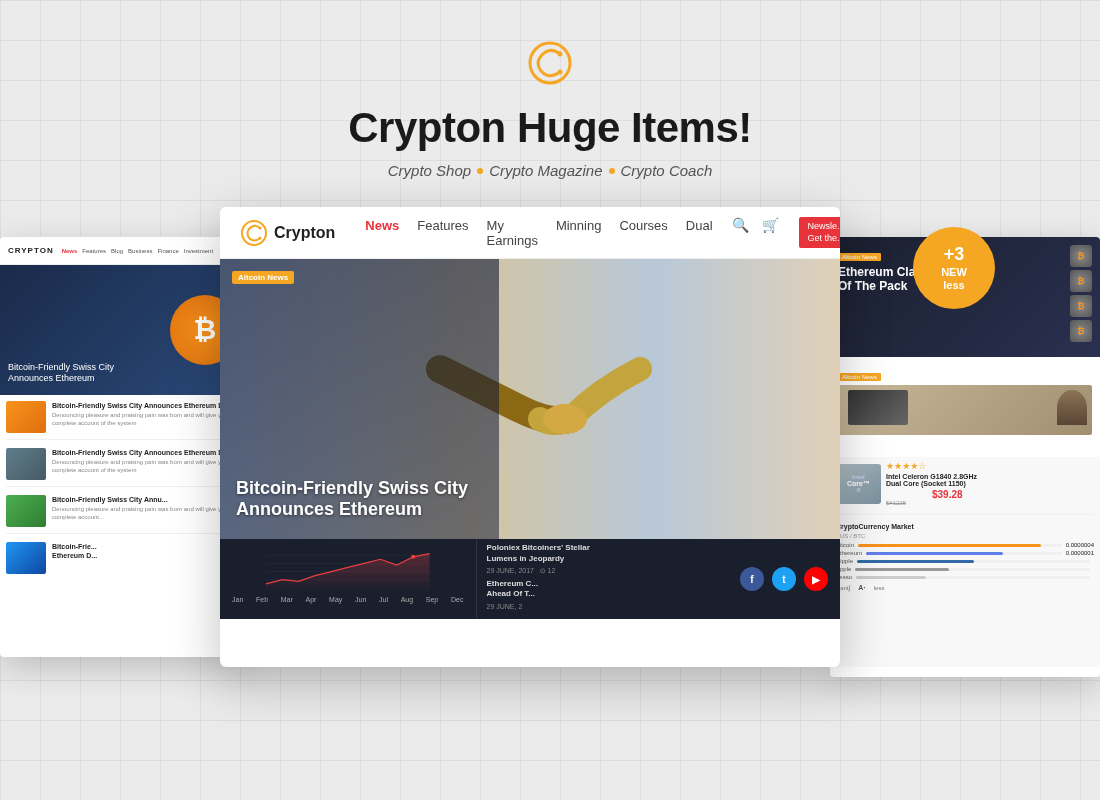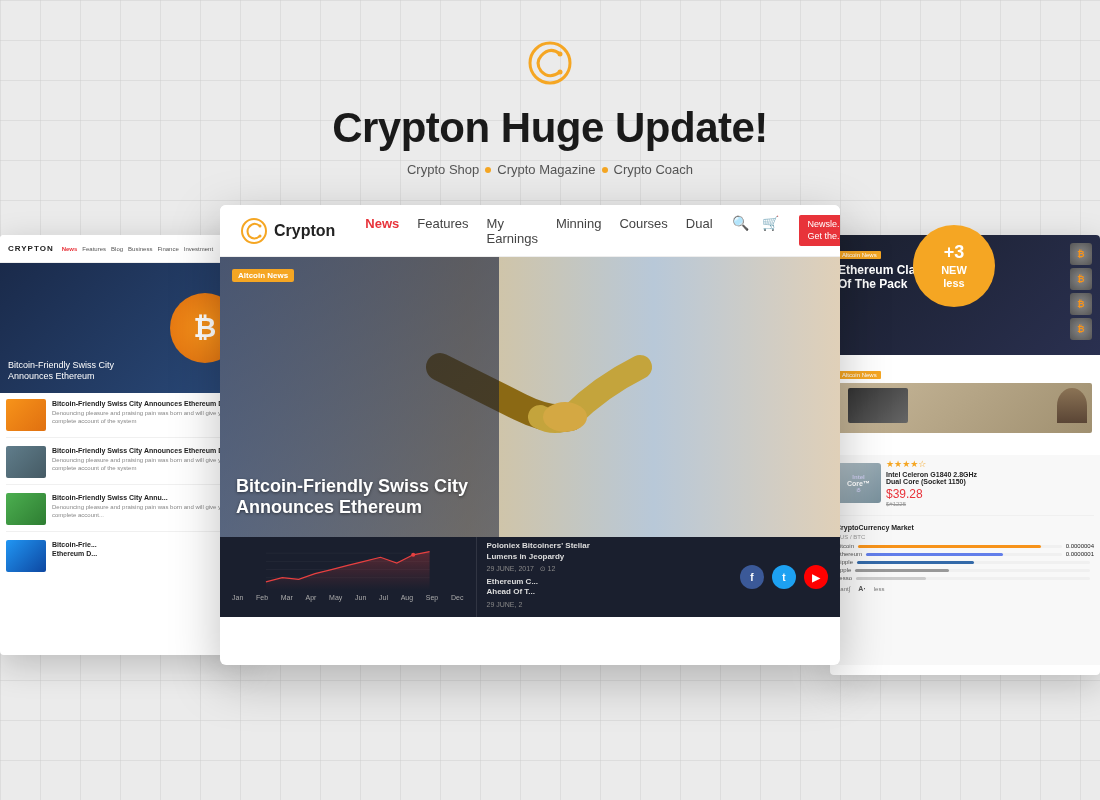--- a/index.html
+++ b/index.html
@@ -53,22 +53,23 @@
       color: #1a1a1a;
       letter-spacing: -0.5px;
       margin-bottom: 10px;
     }
 
     .subtitle-row {
       display: flex;
       align-items: center;
       justify-content: center;
       gap: 6px;
-      font-size: 13px;
+      font-size: 15px;
       color: #555;
+      font-style: italic;
     }
 
     .subtitle-dot {
       width: 6px;
       height: 6px;
       background: #f5a623;
       border-radius: 50%;
       display: inline-block;
     }
 
@@ -665,23 +666,24 @@
     }
 
     .chip-info .chip-name {
       font-size: 7px;
       font-weight: 700;
       color: #222;
       margin-bottom: 2px;
     }
 
     .chip-info .chip-price {
-      font-size: 12px;
+      font-size: 10px;
       color: #e8333a;
-      font-weight: 400;
+      font-weight: 700;
+      margin-left: 46px;
     }
 
     .chip-info .chip-oldprice {
       font-size: 6px;
       color: #999;
       text-decoration: line-through;
     }
   </style>
 </head>
 <body>
@@ -694,21 +696,21 @@
 
     <div class="logo-icon">
       <svg viewBox="0 0 50 50" width="50" height="50">
         <circle cx="25" cy="25" r="20" fill="none" stroke="#f5a623" stroke-width="3"></circle>
         <path d="M35 16 Q25 8 16 18 Q10 25 16 33 Q24 42 35 34" fill="none" stroke="#f5a623" stroke-width="3" stroke-linecap="round"></path>
         <circle cx="35" cy="16" r="2.5" fill="#f5a623"></circle>
         <circle cx="35" cy="34" r="2.5" fill="#f5a623"></circle>
       </svg>
     </div>
 
-    <h1 class="main-title">Crypton Huge Update!</h1>
+    <h1 class="main-title">Crypton Huge Items!</h1>
 
     <div class="subtitle-row">
       <span>Crypto Shop</span>
       <span class="subtitle-dot"></span>
       <span>Crypto Magazine</span>
       <span class="subtitle-dot"></span>
       <span>Crypto Coach</span>
     </div>
   </div>
 

